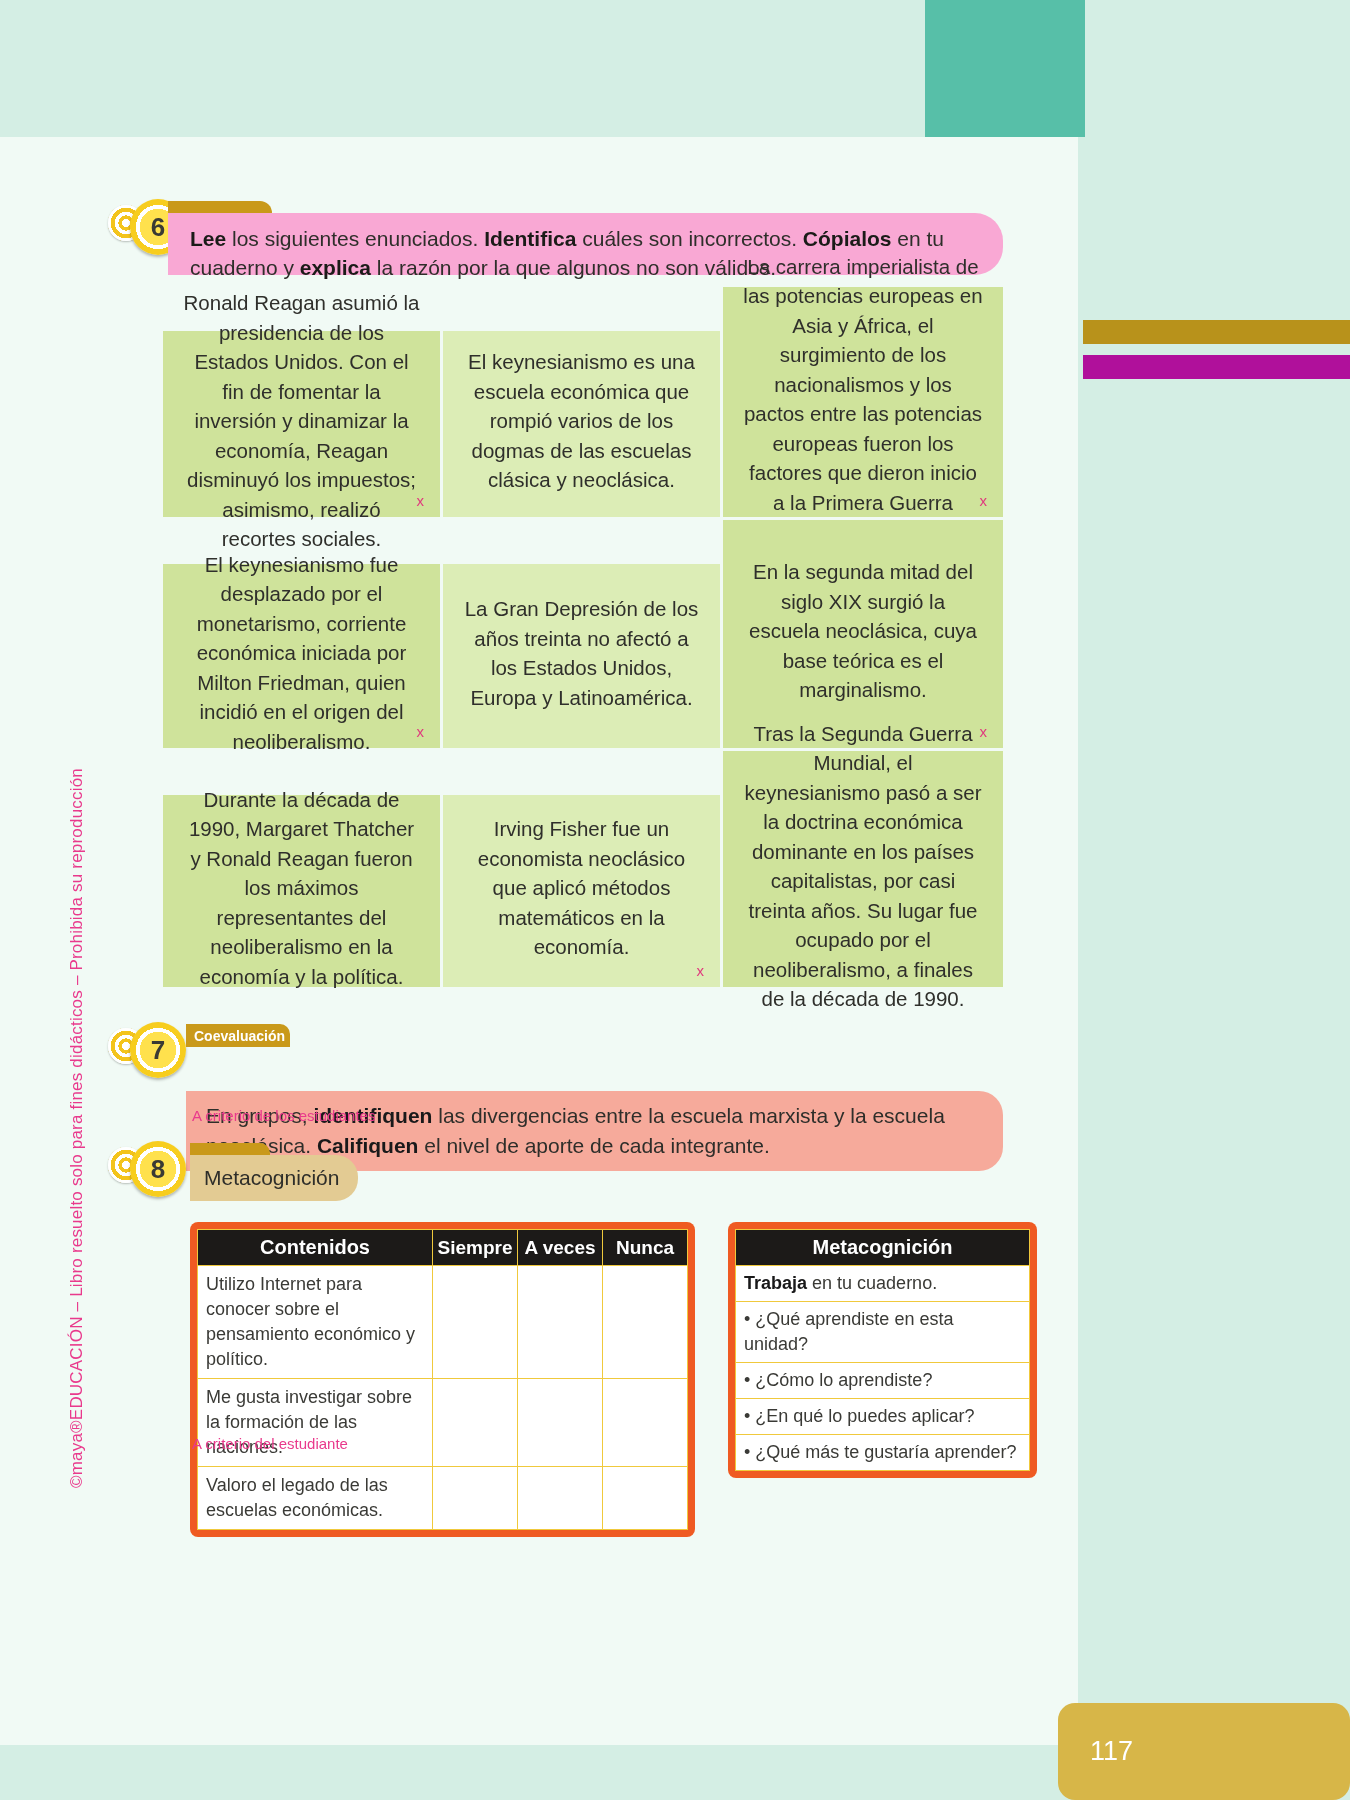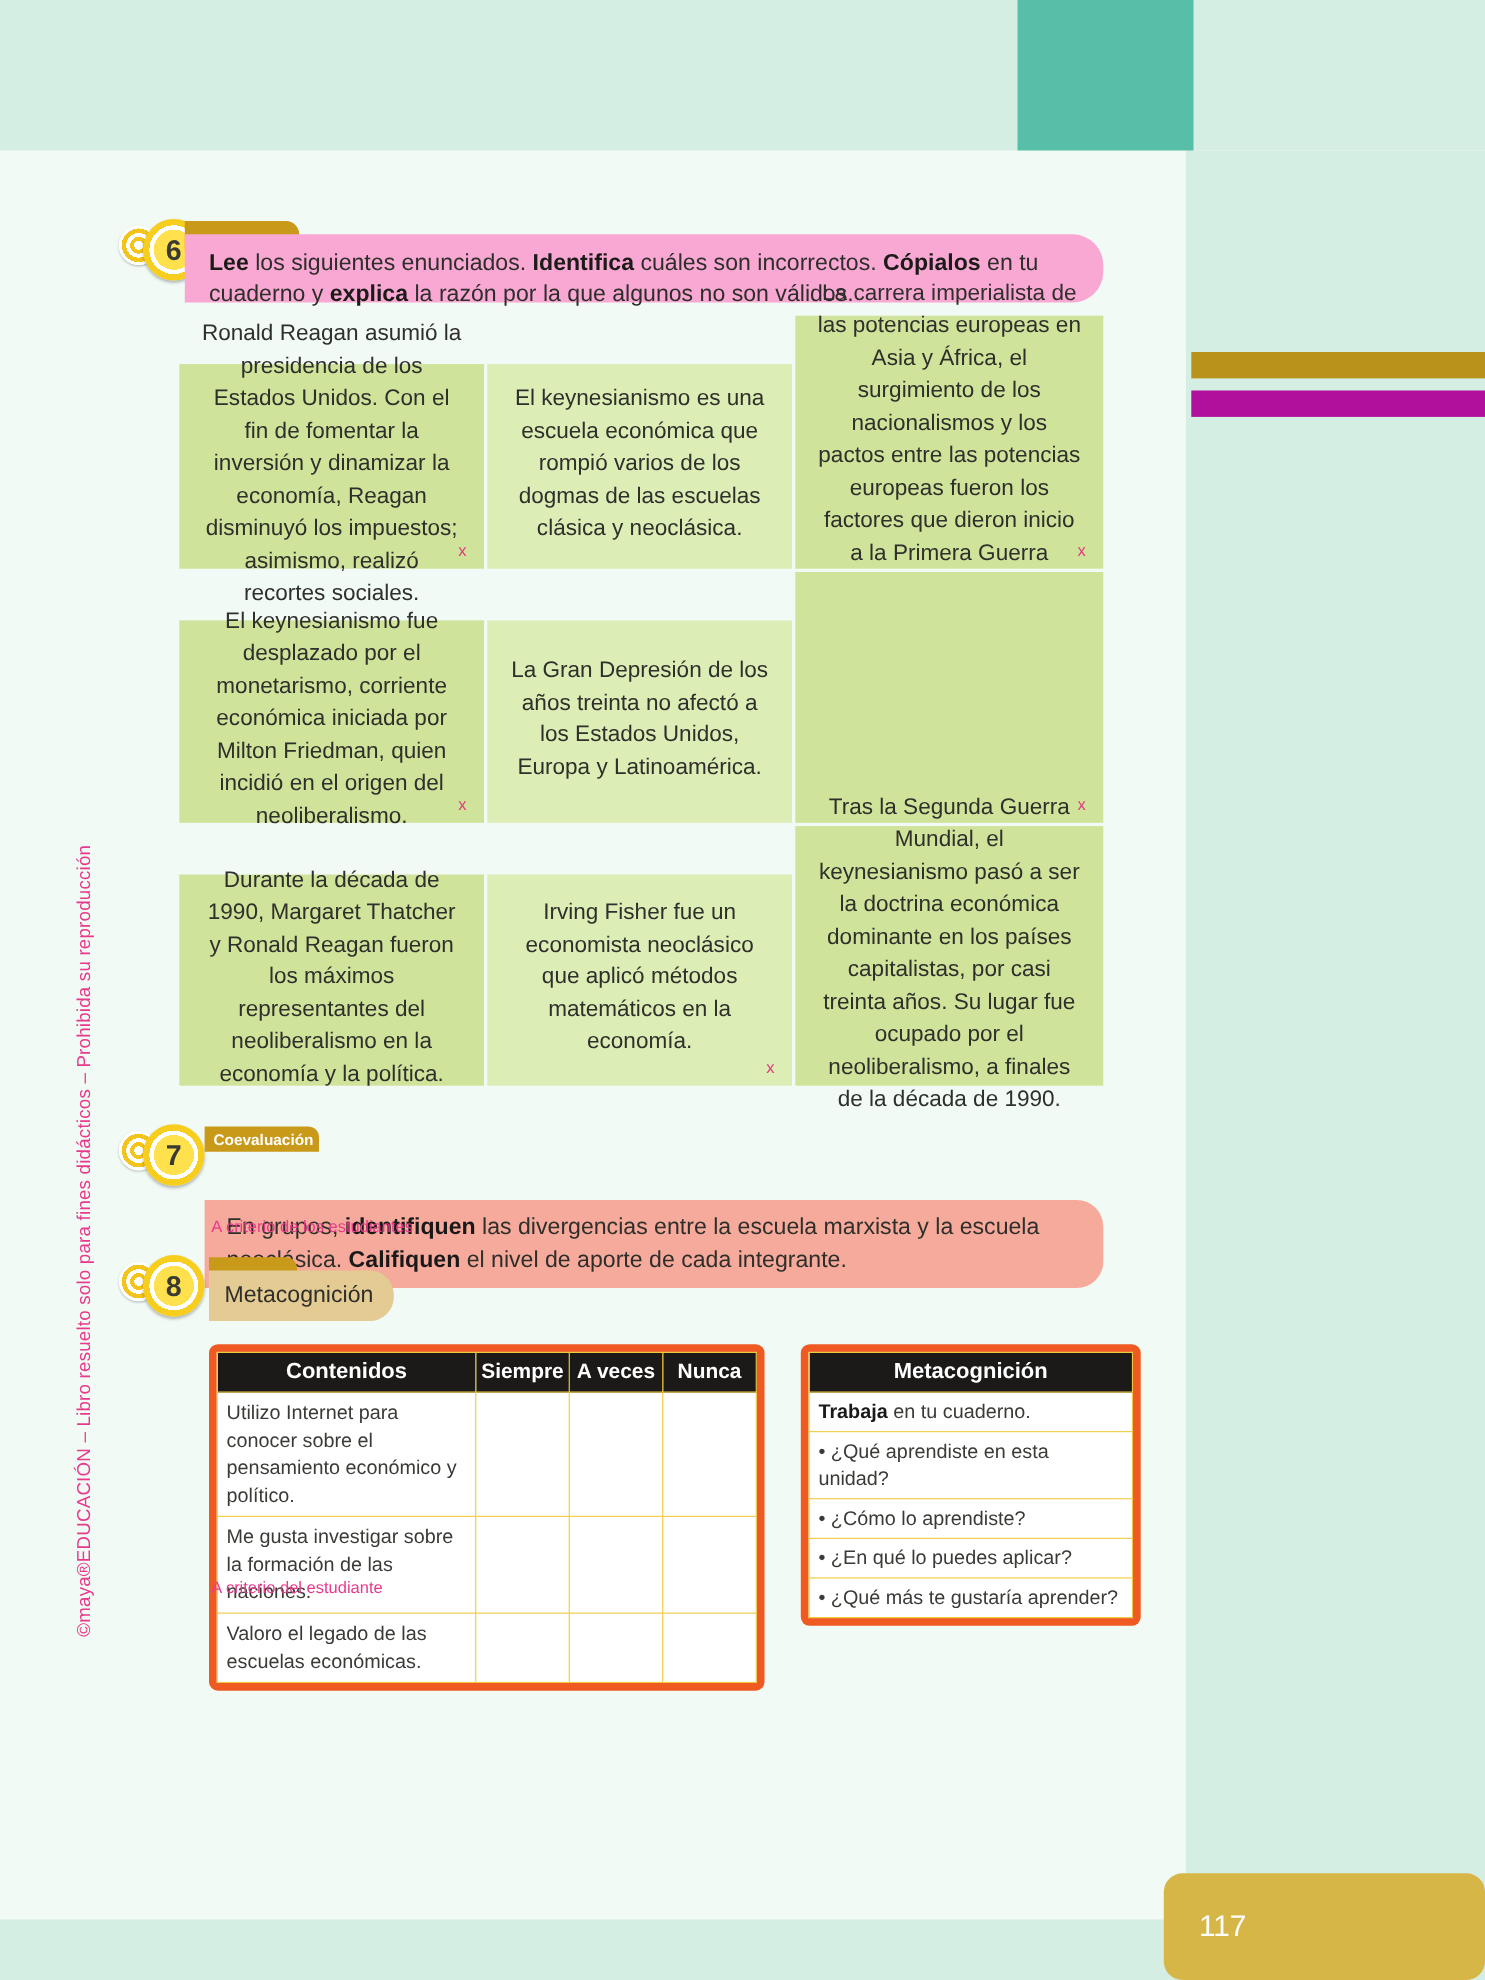--- a/index.html
+++ b/index.html
@@ -141,20 +141,21 @@
 
   <div class="cell c-dark gap-r gap-b">
       <p>El keynesianismo fue desplazado por el monetarismo, corriente económica iniciada por Milton Friedman, quien incidió en el origen del neoliberalismo.</p>
       <span class="xmark">x</span>
     </div>
   <div class="cell c-light gap-r gap-b">
       <p>La Gran Depresión de los años treinta no afectó a los Estados Unidos, Europa y Latinoamérica.</p>
       <span class="xmark"></span>
     </div>
   <div class="cell c-dark gap-b">
+      <p>En la segunda mitad del siglo XIX surgió la escuela neoclásica, cuya base teórica es el marginalismo.</p>
       <span class="xmark">x</span>
     </div>
 
   <div class="cell c-dark gap-r">
       <p>Durante la década de 1990, Margaret Thatcher y Ronald Reagan fueron los máximos representantes del neoliberalismo en la economía y la política.</p>
       <span class="xmark"></span>
     </div>
   <div class="cell c-light gap-r">
       <p>Irving Fisher fue un economista neoclásico que aplicó métodos matemáticos en la economía.</p>
       <span class="xmark">x</span>

